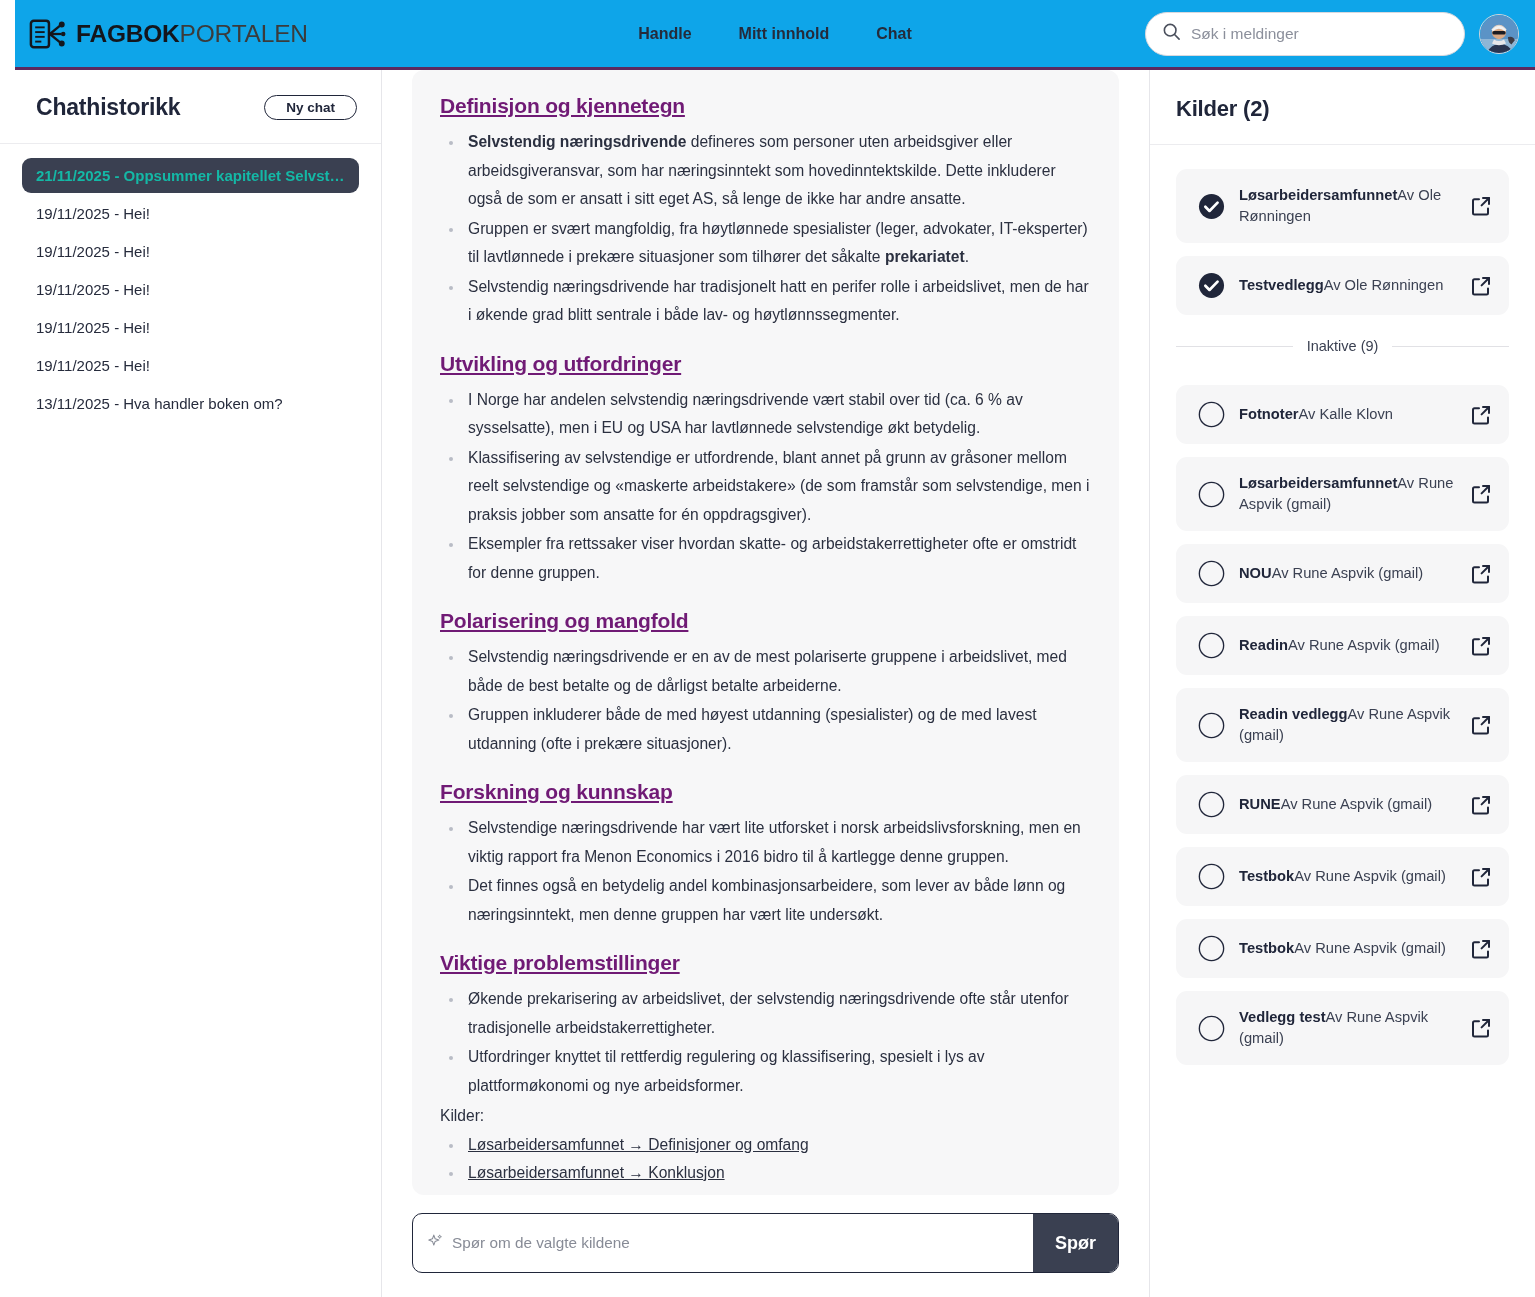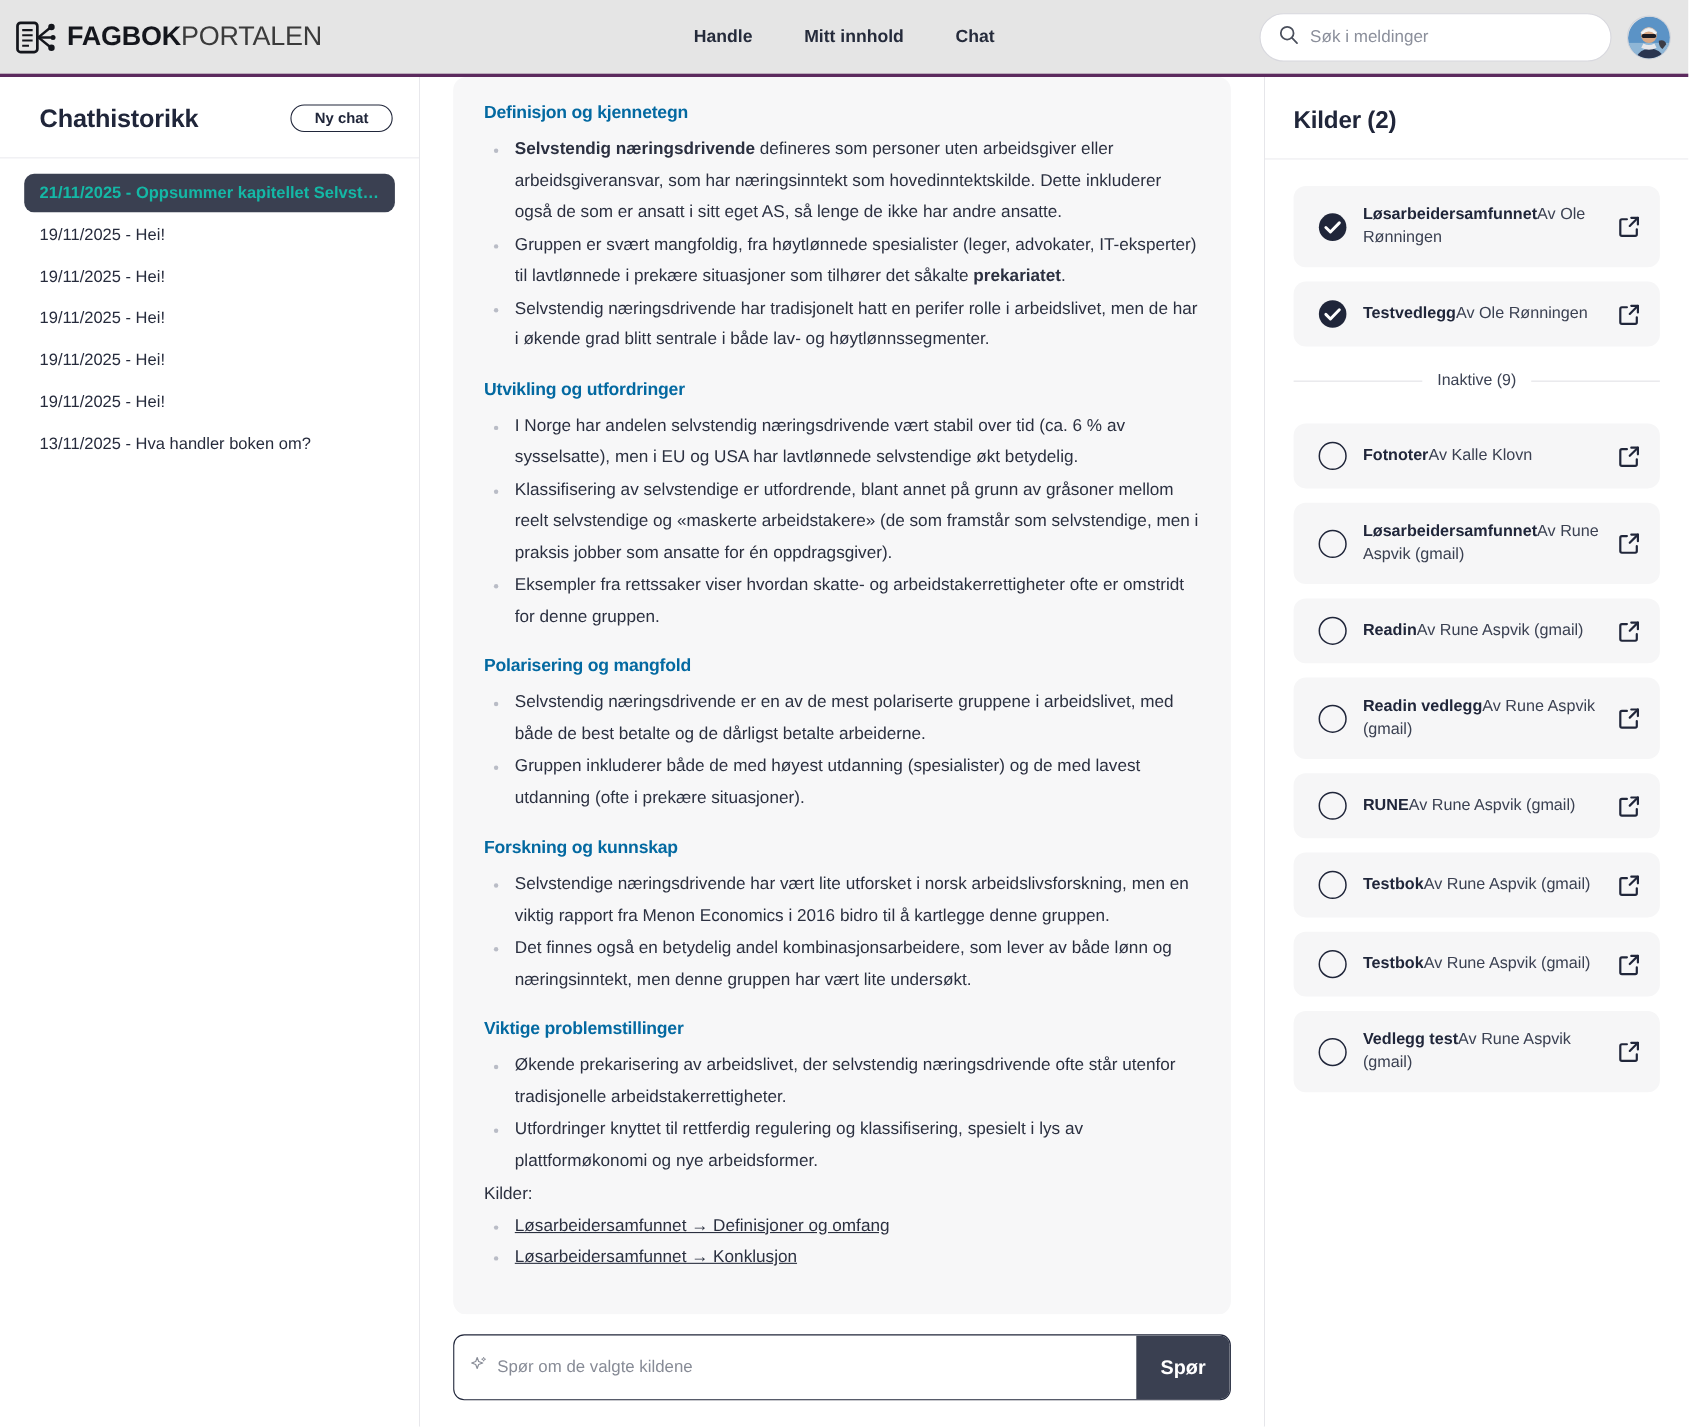--- a/index.html
+++ b/index.html
@@ -8,25 +8,26 @@
     font-family: "Liberation Sans", sans-serif;
     background: #ffffff;
     color: #2b3040;
     overflow: hidden;
   }
   .app { width: 1535px; height: 1297px; display: flex; flex-direction: column; }
 
   
   .header {
     height: 70px; min-height: 70px;
-    background: #e5e5e5;
+    background: #0ea5e9;
     border-bottom: 3px solid #5c2a5e;
     display: flex; align-items: center;
     padding: 0 16px 0 14px;
     position: relative;
+    margin-left: 15px;
   }
   .logo { display: flex; align-items: center; gap: 9px; }
   .logo-mark { width: 38px; height: 34px; flex: 0 0 auto; }
   .logo-text { font-size: 24.5px; letter-spacing: -0.2px; white-space: nowrap; }
   .logo-text .b { font-weight: 700; color: #14161c; }
   .logo-text .n { font-weight: 400; color: #3b3b3b; }
 
   .nav {
     position: absolute; left: 0; right: 0;
     display: flex; justify-content: center; gap: 47px;
@@ -108,23 +109,24 @@
     display: flex; flex-direction: column;
   }
   .bubble {
     background: #f7f7f8;
     border-radius: 12px;
     padding: 14px 28px 26px 28px;
     margin-top: 0;
     flex: 1; min-height: 0; overflow: hidden;
   }
   .bubble h3 {
-    font-size: 16px; font-weight: 700; color: #0369a1;
+    font-size: 21px; font-weight: 700; color: #701a75;
     letter-spacing: -0.2px;
     margin: 22px 0 10px 0;
+    text-decoration: underline;
   }
   .bubble h3:first-child { margin-top: 10px; }
   .bubble ul { list-style: none; margin: 0 0 2px 0; padding: 0; }
   .bubble li {
     position: relative;
     padding-left: 28px;
     font-size: 15.6px; line-height: 28.5px; color: #2b3040;
     margin-bottom: 1px;
   }
   .bubble li::before {
@@ -383,20 +385,31 @@
             <span class="src-open"><svg width="24" height="24" viewBox="0 0 24 24" fill="none">
                 <path d="M14 4 h6 v6" stroke="#20263a" stroke-width="2" stroke-linecap="round" stroke-linejoin="round"></path>
                 <path d="M20 4 L12.6 11.4" stroke="#20263a" stroke-width="2" stroke-linecap="round"></path>
                 <path d="M19 14.5 V19 a1.5 1.5 0 0 1 -1.5 1.5 H5.5 A1.5 1.5 0 0 1 4 19 V6.8 A1.5 1.5 0 0 1 5.5 5.3 H10" stroke="#20263a" stroke-width="2" stroke-linecap="round" stroke-linejoin="round"></path>
               </svg></span>
           </div>
           <div class="source-card">
             <span class="src-check"><svg width="27" height="27" viewBox="0 0 28 28">
                 <circle cx="14" cy="14" r="12.6" fill="none" stroke="#20263a" stroke-width="1.4"></circle>
               </svg></span>
+            <span class="src-meta"><span class="src-name">NOU</span><span class="src-by">Av Rune Aspvik (gmail)</span></span>
+            <span class="src-open"><svg width="24" height="24" viewBox="0 0 24 24" fill="none">
+                <path d="M14 4 h6 v6" stroke="#20263a" stroke-width="2" stroke-linecap="round" stroke-linejoin="round"></path>
+                <path d="M20 4 L12.6 11.4" stroke="#20263a" stroke-width="2" stroke-linecap="round"></path>
+                <path d="M19 14.5 V19 a1.5 1.5 0 0 1 -1.5 1.5 H5.5 A1.5 1.5 0 0 1 4 19 V6.8 A1.5 1.5 0 0 1 5.5 5.3 H10" stroke="#20263a" stroke-width="2" stroke-linecap="round" stroke-linejoin="round"></path>
+              </svg></span>
+          </div>
+          <div class="source-card">
+            <span class="src-check"><svg width="27" height="27" viewBox="0 0 28 28">
+                <circle cx="14" cy="14" r="12.6" fill="none" stroke="#20263a" stroke-width="1.4"></circle>
+              </svg></span>
             <span class="src-meta"><span class="src-name">Readin</span><span class="src-by">Av Rune Aspvik (gmail)</span></span>
             <span class="src-open"><svg width="24" height="24" viewBox="0 0 24 24" fill="none">
                 <path d="M14 4 h6 v6" stroke="#20263a" stroke-width="2" stroke-linecap="round" stroke-linejoin="round"></path>
                 <path d="M20 4 L12.6 11.4" stroke="#20263a" stroke-width="2" stroke-linecap="round"></path>
                 <path d="M19 14.5 V19 a1.5 1.5 0 0 1 -1.5 1.5 H5.5 A1.5 1.5 0 0 1 4 19 V6.8 A1.5 1.5 0 0 1 5.5 5.3 H10" stroke="#20263a" stroke-width="2" stroke-linecap="round" stroke-linejoin="round"></path>
               </svg></span>
           </div>
           <div class="source-card">
             <span class="src-check"><svg width="27" height="27" viewBox="0 0 28 28">
                 <circle cx="14" cy="14" r="12.6" fill="none" stroke="#20263a" stroke-width="1.4"></circle>

